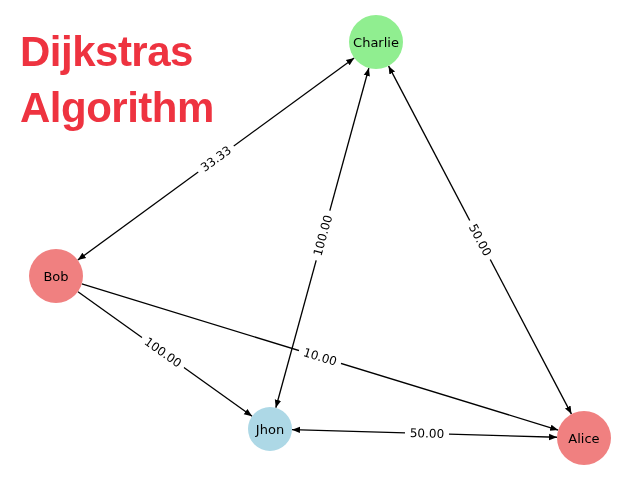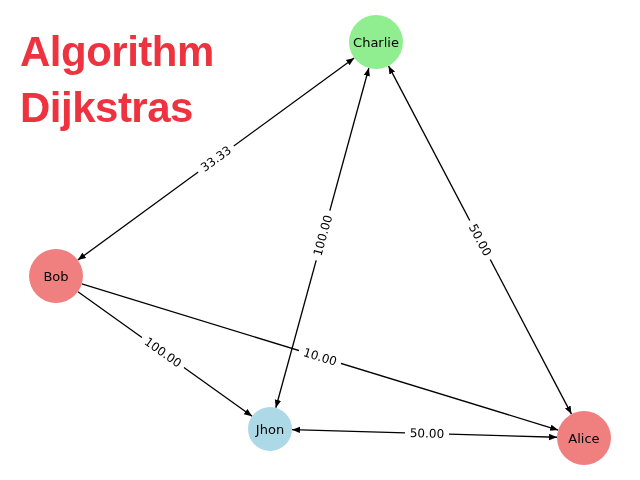--- a/index.html
+++ b/index.html
@@ -9,22 +9,22 @@
     svg { position: absolute; left: 0; top: 0; }
     .edge { stroke: #000; stroke-width: 1.3; fill: none; }
     .elabel { font-family: "DejaVu Sans", sans-serif; font-size: 12px; fill: #000; }
     .elabel-bg { fill: #ffffff; }
     .nlabel { font-family: "DejaVu Sans", sans-serif; font-size: 13px; fill: #000; }
   </style>
 </head>
 <body>
 
 <div id="title">
+  <div>Dijkstras</div>
   <div>Algorithm</div>
-  <div>Dijkstras</div>
 </div>
 
 <svg id="graph" width="640" height="480" viewBox="0 0 640 480" xmlns="http://www.w3.org/2000/svg">
   <defs>
     <marker id="arrow" viewBox="0 0 10 10" refX="10" refY="5" markerWidth="8" markerHeight="8" orient="auto-start-reverse" markerUnits="userSpaceOnUse">
       <path d="M0,1 L10,5 L0,9 z" fill="#000"></path>
     </marker>
   </defs>
   <g id="edges">
       <line x1="77.79456770739188" y1="260.06272236396967" x2="354.2054322926081" y2="57.9372776360303" class="edge" marker-end="url(#arrow)" marker-start="url(#arrow)"></line>

